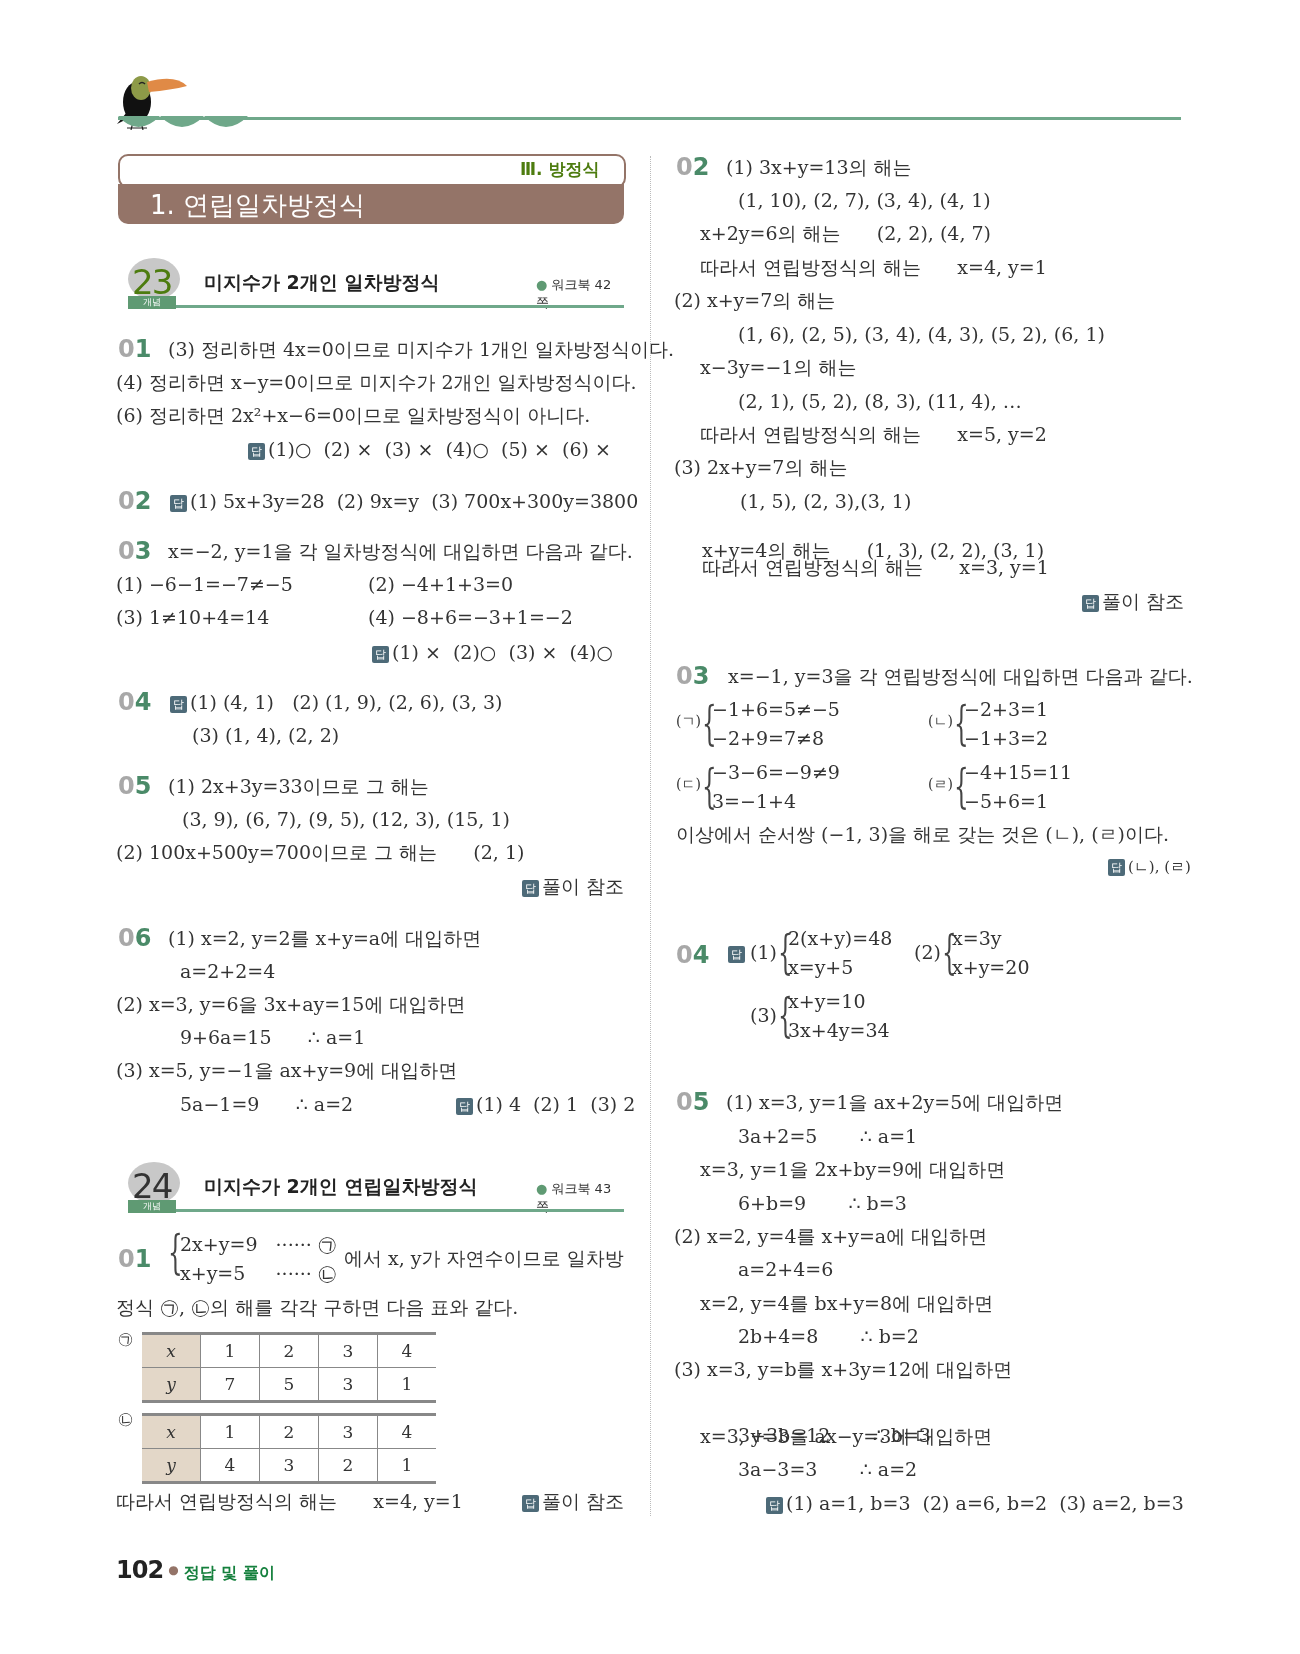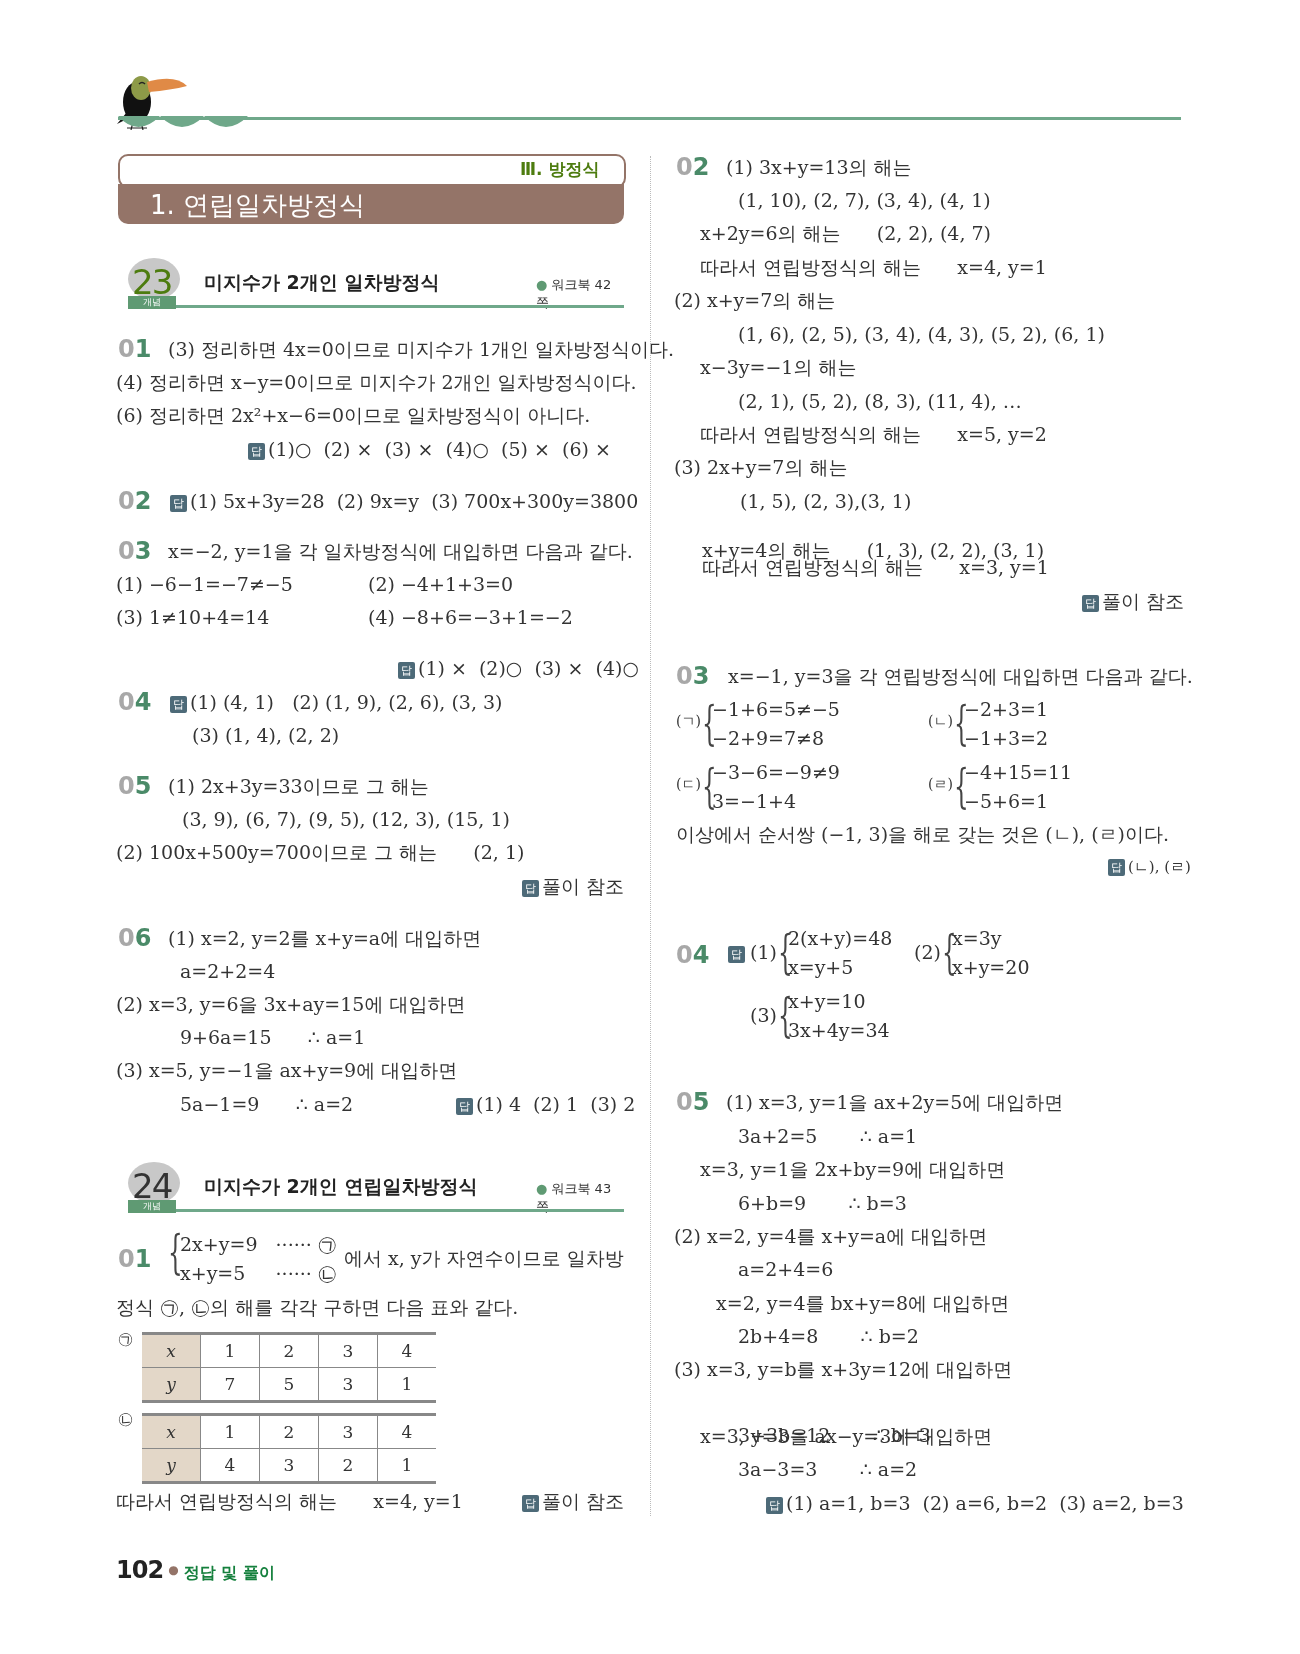--- a/index.html
+++ b/index.html
@@ -66,21 +66,21 @@
 
 <div class="num" style="left:118px;top:488px;"><span class="n0">0</span><span class="n1">2</span></div>
 <div class="ans" style="left:170px;top:489px;"><span class="dap">답</span><span>(1) 5x+3y=28  (2) 9x=y  (3) 700x+300y=3800</span></div>
 
 <div class="num" style="left:118px;top:538px;"><span class="n0">0</span><span class="n1">3</span></div>
 <div class="line" style="left:168px;top:539px;">x=−2, y=1을 각 일차방정식에 대입하면 다음과 같다.</div>
 <div class="line" style="left:116px;top:572px;">(1) −6−1=−7≠−5</div>
 <div class="line" style="left:368px;top:572px;">(2) −4+1+3=0</div>
 <div class="line" style="left:116px;top:605px;">(3) 1≠10+4=14</div>
 <div class="line" style="left:368px;top:605px;">(4) −8+6=−3+1=−2</div>
-<div class="ans" style="left:372px;top:656px;margin-left:26px;"><span class="dap">답</span><span>(1) ×  (2)○  (3) ×  (4)○</span></div>
+<div class="ans" style="left:372px;top:640px;"><span class="dap">답</span><span>(1) ×  (2)○  (3) ×  (4)○</span></div>
 
 <div class="num" style="left:118px;top:689px;"><span class="n0">0</span><span class="n1">4</span></div>
 <div class="ans" style="left:170px;top:690px;"><span class="dap">답</span><span>(1) (4, 1)   (2) (1, 9), (2, 6), (3, 3)</span></div>
 <div class="line" style="left:192px;top:723px;">(3) (1, 4), (2, 2)</div>
 
 <div class="num" style="left:118px;top:773px;"><span class="n0">0</span><span class="n1">5</span></div>
 <div class="line" style="left:168px;top:774px;">(1) 2x+3y=33이므로 그 해는</div>
 <div class="line" style="left:182px;top:807px;">(3, 9), (6, 7), (9, 5), (12, 3), (15, 1)</div>
 <div class="line" style="left:116px;top:840px;">(2) 100x+500y=700이므로 그 해는      (2, 1)</div>
 <div class="ans" style="left:522px;top:874px;"><span class="dap">답</span><span class="sans">풀이 참조</span></div>
@@ -212,21 +212,21 @@
   <div class="sys" style="left:38px;top:0px;"><div>x+y=10</div><div>3x+4y=34</div></div>
 </div>
 
 <div class="num" style="left:676px;top:1089px;"><span class="n0">0</span><span class="n1">5</span></div>
 <div class="line" style="left:726px;top:1090px;">(1) x=3, y=1을 ax+2y=5에 대입하면</div>
 <div class="line" style="left:738px;top:1124px;">3a+2=5       ∴ a=1</div>
 <div class="line" style="left:700px;top:1157px;">x=3, y=1을 2x+by=9에 대입하면</div>
 <div class="line" style="left:738px;top:1191px;">6+b=9       ∴ b=3</div>
 <div class="line" style="left:674px;top:1224px;">(2) x=2, y=4를 x+y=a에 대입하면</div>
 <div class="line" style="left:738px;top:1257px;">a=2+4=6</div>
-<div class="line" style="left:700px;top:1291px;margin-left:16px;">x=2, y=4를 bx+y=8에 대입하면</div>
+<div class="line" style="left:700px;top:1291px;">x=2, y=4를 bx+y=8에 대입하면</div>
 <div class="line" style="left:738px;top:1324px;">2b+4=8       ∴ b=2</div>
 <div class="line" style="left:674px;top:1357px;">(3) x=3, y=b를 x+3y=12에 대입하면</div>
 <div class="line" style="left:738px;top:1391px;margin-top:32px;">3+3b=12       ∴ b=3</div>
 <div class="line" style="left:700px;top:1424px;">x=3, y=3을 ax−y=3에 대입하면</div>
 <div class="line" style="left:738px;top:1457px;">3a−3=3       ∴ a=2</div>
 <div class="ans" style="left:766px;top:1491px;"><span class="dap">답</span><span>(1) a=1, b=3  (2) a=6, b=2  (3) a=2, b=3</span></div>
 
 <div class="abs sans" style="left:116px;top:1556px;">
   <span style="font-size:24px;font-weight:bold;color:#222;letter-spacing:-1px;">102</span>
   <span style="color:#947468;font-size:12px;vertical-align:4px;">●</span>

